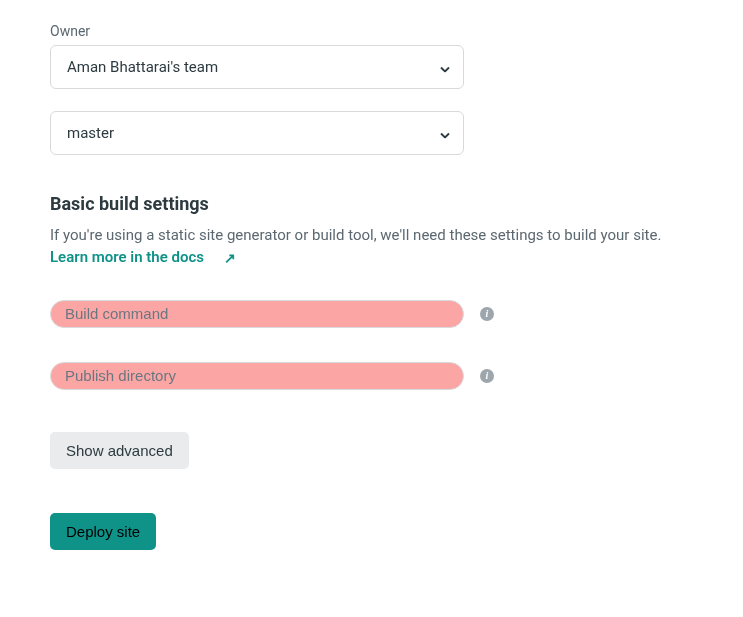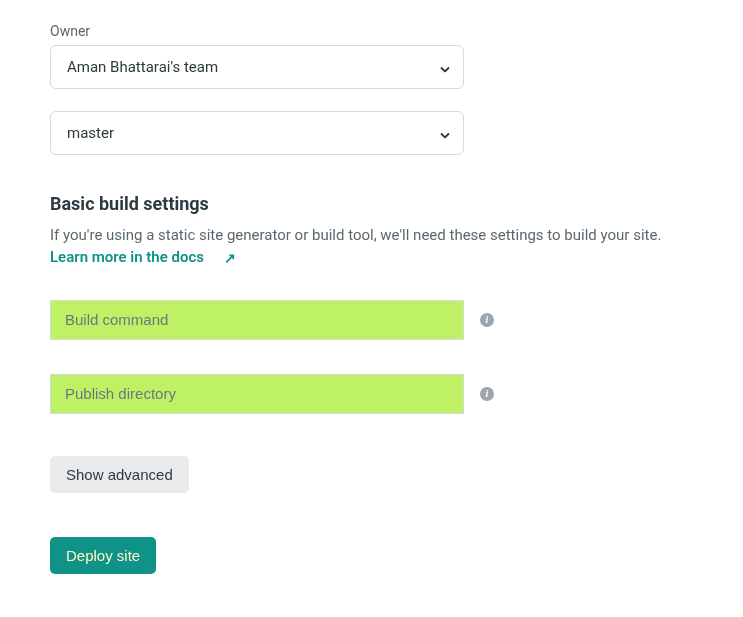--- a/index.html
+++ b/index.html
@@ -75,27 +75,27 @@
       font-size: 14px;
     }
     .input-row {
       display: flex;
       align-items: center;
       gap: 16px;
       margin-top: 34px;
     }
     .text-input {
       width: 414px;
-      height: 40px;
+      height: 28px;
       border: 1px solid #d7dadc;
-      border-radius: 0;
+      border-radius: 16px;
       padding: 0 14px;
       font-size: 15px;
       color: #2d3b41;
-      background: #bef264;
+      background: #fca5a5;
     }
     .text-input::placeholder {
       color: #6b7780;
     }
     .info-icon {
       width: 14px;
       height: 14px;
       border-radius: 50%;
       background: #9da6ad;
       color: #ffffff;
@@ -118,21 +118,21 @@
       color: #2d3b41;
       cursor: pointer;
     }
     .btn-primary {
       margin-top: 44px;
       background: #0f9288;
       border: none;
       border-radius: 5px;
       padding: 10px 16px;
       font-size: 15px;
-      color: #fef9c3;
+      color: #000000;
       cursor: pointer;
     }
   </style>
 </head>
 <body>
 
 
 
 <div class="field-group">
   <label class="field-label">Owner</label>

